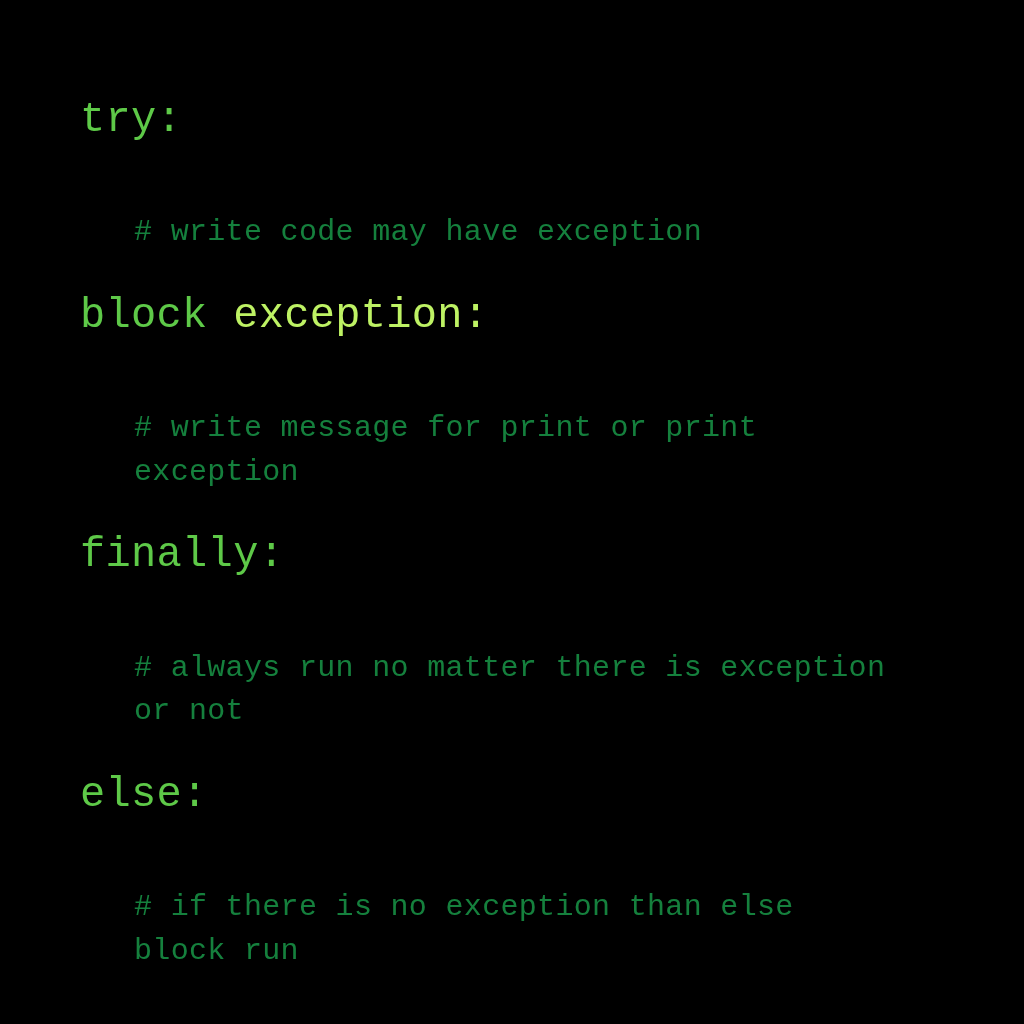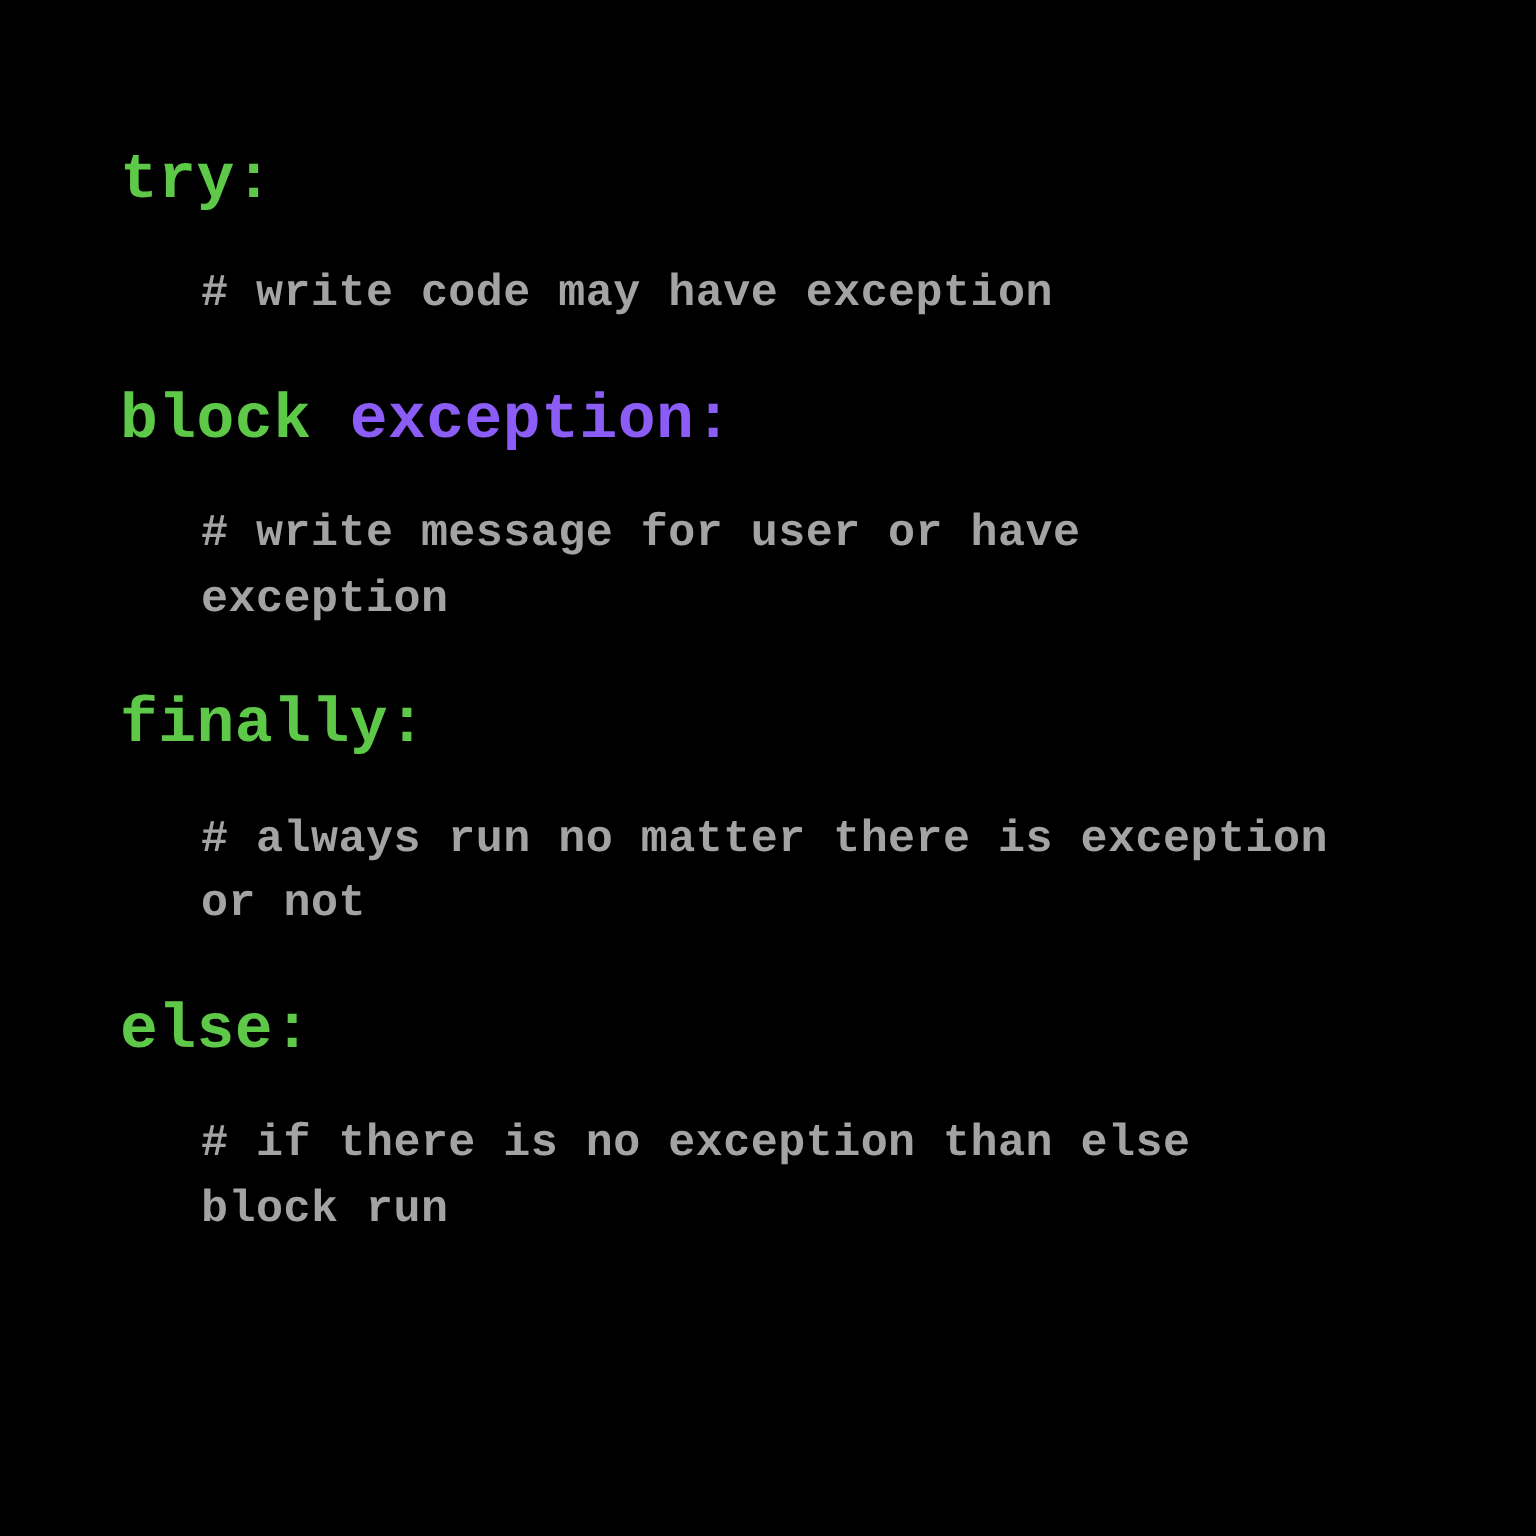--- a/index.html
+++ b/index.html
@@ -12,62 +12,62 @@
       height: 1024px;
       background: #000000;
       font-family: 'Courier New', Courier, monospace;
       padding: 95px 80px 80px 80px;
       letter-spacing: 0.02em;
     }
     .code-block {
       display: flex;
       flex-direction: column;
       gap: 36px;
-      font-weight: bold;
     }
     .section {
       display: flex;
       flex-direction: column;
       gap: 30px;
     }
     .keyword-line {
       font-size: 42px;
       line-height: 1.2;
     }
     .keyword {
       color: #5ec948;
     }
     .identifier {
-      color: #8b5cf6;
+      color: #bef264;
     }
     .comment-line {
       font-size: 30px;
-      color: #a3a3a3;
+      color: #15803d;
       padding-left: 54px;
       line-height: 1.45;
       max-width: 820px;
+      margin-top: 36px;
     }
   </style>
 </head>
 <body>
 
 <div class="code-block">
 
   <div class="section">
     <div class="keyword-line">
       <span class="keyword">try</span><span class="identifier"></span><span class="keyword">:</span>
     </div>
     <div class="comment-line"># write code may have exception</div>
   </div>
 
   <div class="section">
     <div class="keyword-line">
       <span class="keyword">block</span><span class="identifier"> exception</span><span class="identifier">:</span>
     </div>
-    <div class="comment-line"># write message for user or have exception</div>
+    <div class="comment-line"># write message for print or print exception</div>
   </div>
 
   <div class="section">
     <div class="keyword-line">
       <span class="keyword">finally</span><span class="identifier"></span><span class="keyword">:</span>
     </div>
     <div class="comment-line"># always run no matter there is exception or not</div>
   </div>
 
   <div class="section">

